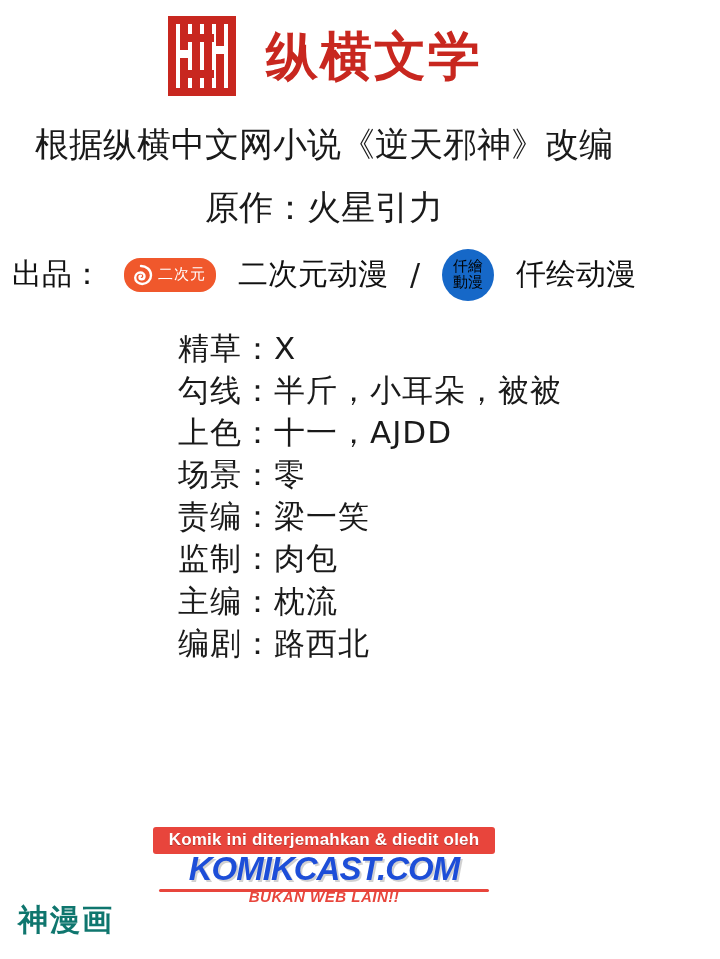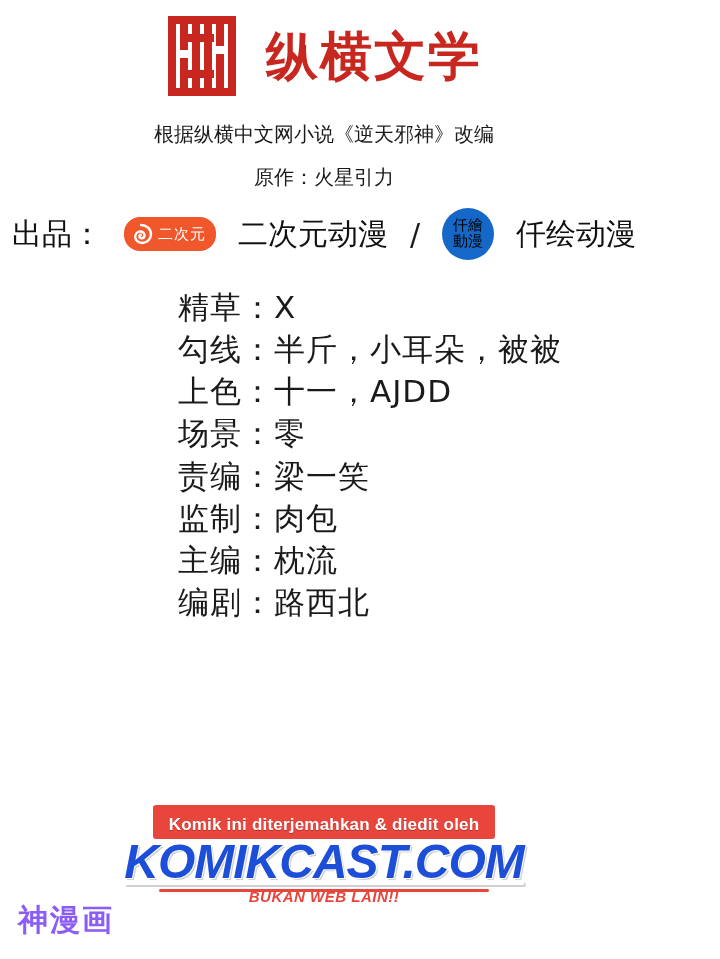--- a/index.html
+++ b/index.html
@@ -42,21 +42,21 @@
     font-size: 52px;
     font-weight: bold;
     color: #c8271f;
     letter-spacing: 2px;
     line-height: 1;
     white-space: nowrap;
   }
 
   
   .line {
-    font-size: 20px;
+    font-size: 34px;
     line-height: 1.45;
     color: #1a1a1a;
     text-align: center;
     white-space: nowrap;
   }
   .line-adapt { margin-top: 22px; }
   .line-author { margin-top: 14px; }
 
   .line-producer {
     margin-top: 16px;
@@ -140,39 +140,38 @@
     display: flex;
     flex-direction: column;
     align-items: center;
     pointer-events: none;
   }
   .wm-top {
     font-size: 17px;
     font-weight: bold;
     color: #ffffff;
     background: #e8453c;
-    padding: 10px 16px 4px;
+    padding: 3px 16px 4px;
     border-radius: 3px;
     letter-spacing: 0.2px;
     font-family: "Liberation Sans", sans-serif;
     text-shadow: 0 1px 0 rgba(0,0,0,0.25);
   }
   .wm-main {
-    font-size: 48px;
+    font-size: 33px;
     font-weight: bold;
     font-style: italic;
     color: #1d4ed8;
     letter-spacing: -1px;
     line-height: 1.05;
     margin-top: -2px;
     font-family: "Liberation Sans", sans-serif;
     -webkit-text-stroke: 2px #ffffff;
     paint-order: stroke fill;
     text-shadow: 2px 2px 0 rgba(0,0,0,0.18);
-    text-decoration: underline;
   }
   .wm-sub {
     font-size: 15px;
     font-weight: bold;
     font-style: italic;
     color: #e8453c;
     letter-spacing: 0.5px;
     margin-top: -4px;
     font-family: "Liberation Sans", sans-serif;
   }
@@ -183,21 +182,21 @@
     margin-top: 2px;
     border-radius: 2px;
   }
 
   
   .corner-stamp {
     position: absolute;
     left: 18px;
     bottom: 18px;
     font-size: 30px;
-    color: #8b5cf6;
+    color: #0f766e;
     letter-spacing: 2px;
     font-weight: bold;
     white-space: nowrap;
   }
 </style>
 </head>
 <body>
 
 <div class="page">
 

